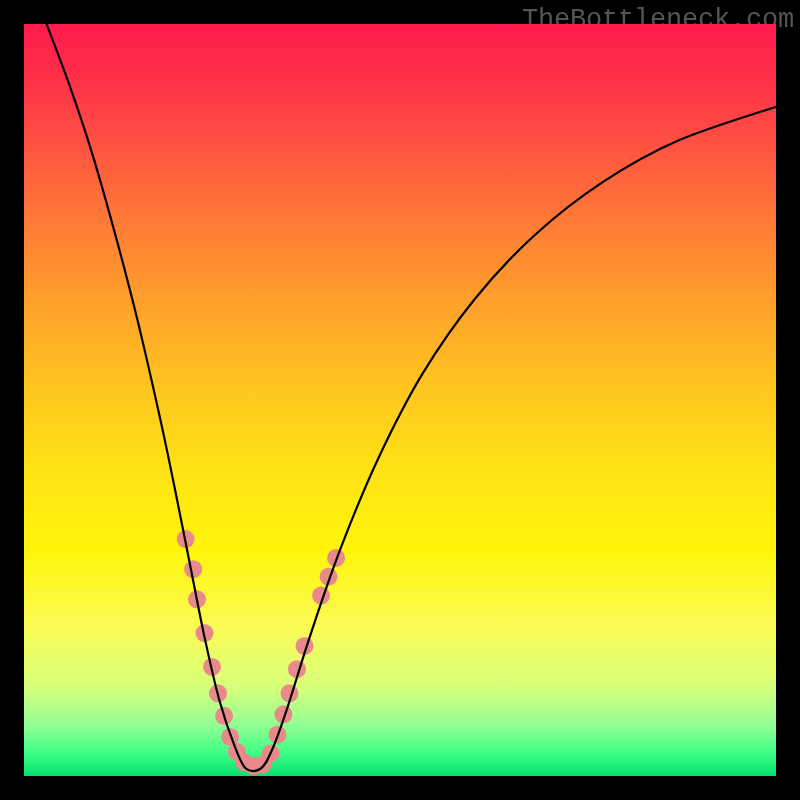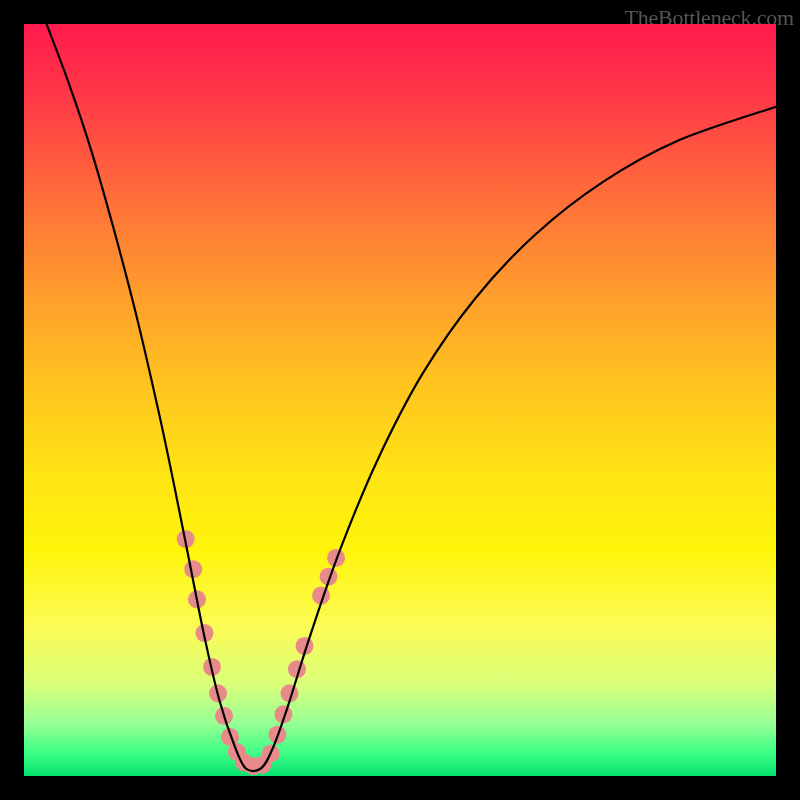--- a/index.html
+++ b/index.html
@@ -27,22 +27,22 @@
         #fcfb55 80%,
         #d8ff7a 88%,
         #97ff94 93%,
         #3cff86 97%,
         #06e06e 100%);
     }
     .watermark-label {
       position: absolute;
       top: 5px;
       right: 6px;
-      font-family: Liberation Serif, serif;
-      font-size: 22px;
+      font-family: Liberation Mono, monospace;
+      font-size: 27px;
       font-weight: 500;
       color: #555;
       letter-spacing: -0.2px;
     }
     svg.curve-layer {
       position: absolute;
       left: 0;
       top: 0;
       width: 752px;
       height: 752px;

